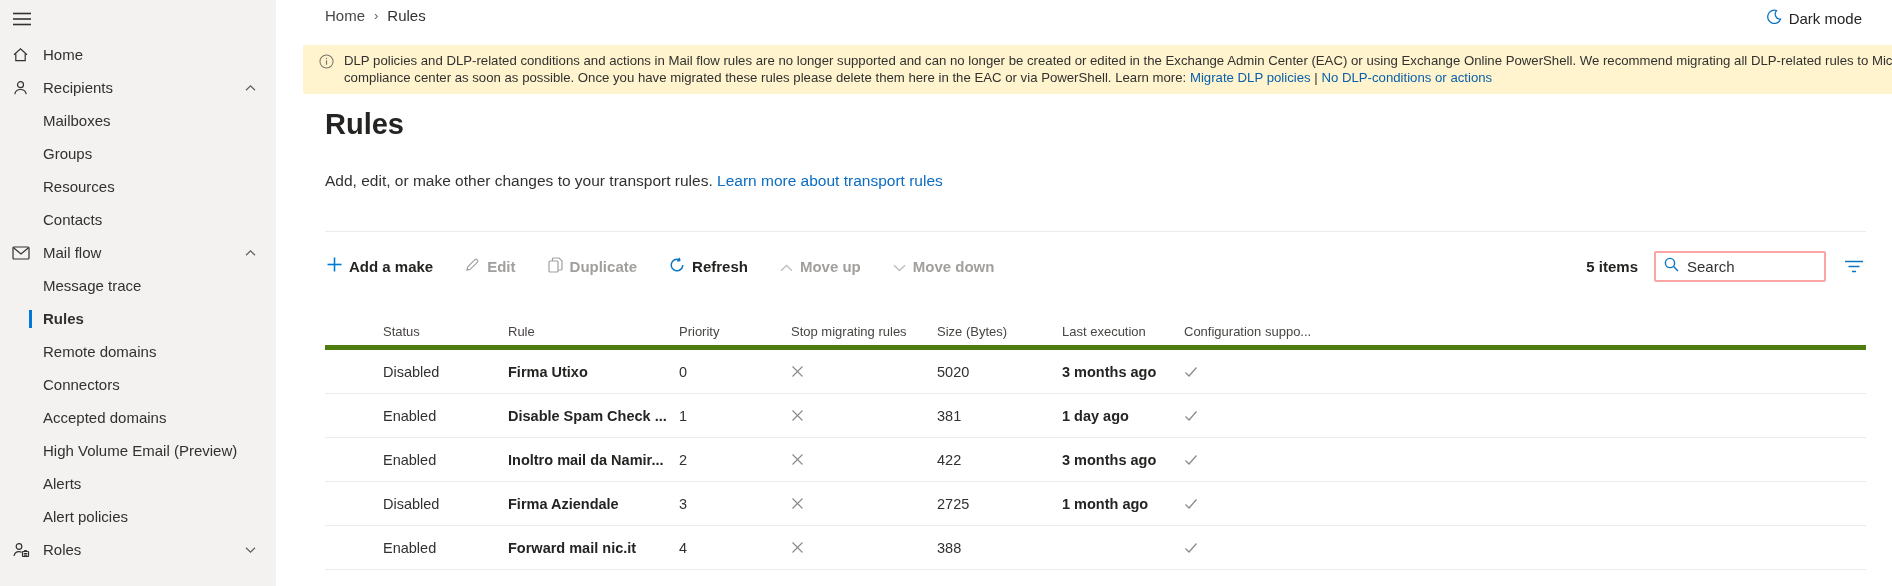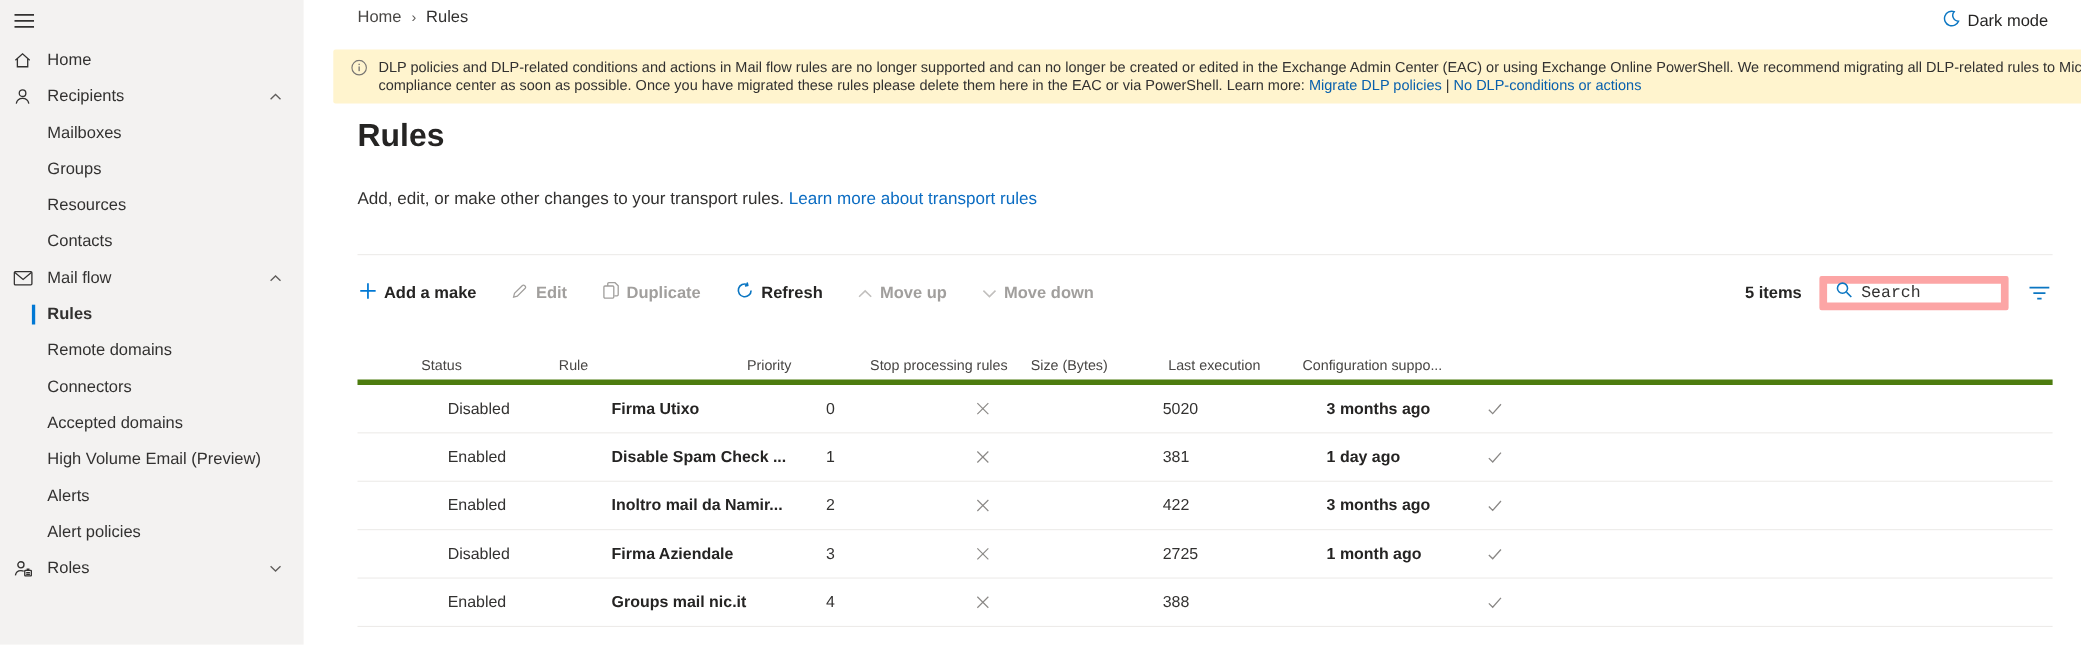--- a/index.html
+++ b/index.html
@@ -39,33 +39,33 @@
   .divider { position:absolute; left:325px; top:231px; width:1541px; height:1px; background:#edebe9; }
 
   
   .toolbar { position:absolute; left:325px; top:248px; width:1541px; height:36px;
     display:flex; align-items:center; }
   .tb-btn { background:none; border:none; display:flex; align-items:center; gap:7px;
     font-family:inherit; font-size:15px; font-weight:600; color:#252423; margin-right:28px; cursor:pointer; padding:4px 2px; }
   .tb-btn.disabled { color:#a19f9d; cursor:default; }
   .tb-right { margin-left:auto; display:flex; align-items:center; gap:16px; }
   .items-count { font-size:15px; font-weight:600; color:#252423; }
-  .searchbox { width:172px; height:31px; border:7px solid #fca5a5; border-radius:2px; background:#fff;
-    display:flex; align-items:center; padding:0 8px; gap:8px;font-family:Liberation Mono, monospace; }
+  .searchbox { width:172px; height:31px; border:2px solid #fca5a5; border-radius:2px; background:#fff;
+    display:flex; align-items:center; padding:0 8px; gap:8px; }
   .searchbox input { border:none; outline:none; width:120px; font-family:inherit; font-size:15px; color:#323130; background:transparent; }
   .searchbox input::placeholder { color:#323130; opacity:1; }
   .filter-btn { background:none; border:none; cursor:pointer; display:flex; padding:2px; }
 
   
   .table { position:absolute; left:325px; top:318px; width:1541px; }
   .trow { display:grid; grid-template-columns:58px 125px 171px 112px 146px 125px 122px 153px 1fr;
     align-items:center; }
   .thead { height:32px; border-bottom:5px solid #4d7c0f; }
   .thead .cell { font-size:13px; color:#484644; }
-  .tbody-row { height:44px; border-bottom:1px solid #edebe9; cursor:pointer;gap:24px; }
+  .tbody-row { height:44px; border-bottom:1px solid #edebe9; cursor:pointer; }
   .cell { font-size:14.5px; color:#323130; white-space:nowrap; overflow:hidden; }
   .cell.rule, .cell.lastexec { font-weight:600; color:#252423; }
   .cell .mark { display:flex; }
 </style>
 </head>
 <body>
 
 <nav class="sidebar">
   <div class="hamburger">
     <svg width="18" height="14" viewBox="0 0 18 14">
@@ -123,20 +123,23 @@
         </svg>
     </span>
     <span class="lbl">Mail flow</span>
     <span class="chev">
       <svg width="11" height="7" viewBox="0 0 11 7" fill="none" stroke="#605e5c" stroke-width="1.2">
           <path d="M1 5.8 5.5 1.4 10 5.8"></path>
         </svg>
     </span>
   </div>
 
+  <div class="nav-item">
+      <span class="lbl">Message trace</span>
+    </div>
   <div class="nav-item selected">
       <span class="lbl">Rules</span>
     </div>
   <div class="nav-item">
       <span class="lbl">Remote domains</span>
     </div>
   <div class="nav-item">
       <span class="lbl">Connectors</span>
     </div>
   <div class="nav-item">
@@ -267,21 +270,21 @@
     </button>
   </div>
 </div>
 
 <div class="table">
   <div class="trow thead">
     <div class="cell"></div>
     <div class="cell">Status</div>
     <div class="cell">Rule</div>
     <div class="cell">Priority</div>
-    <div class="cell">Stop processing rules</div>
+    <div class="cell">Stop migrating rules</div>
     <div class="cell">Size (Bytes)</div>
     <div class="cell">Last execution</div>
     <div class="cell">Configuration suppo...</div>
   </div>
 
   <div class="trow tbody-row">
     <div class="cell"></div>
     <div class="cell status">Disabled</div>
     <div class="cell rule">Firma Utixo</div>
     <div class="cell">0</div>
@@ -376,21 +379,21 @@
             <path d="M1.5 6.5 5 10 12.5 1.5"></path>
           </svg>
         </span>
       </div>
     <div class="cell"></div>
   </div>
 
   <div class="trow tbody-row">
     <div class="cell"></div>
     <div class="cell status">Enabled</div>
-    <div class="cell rule">Groups mail nic.it</div>
+    <div class="cell rule">Forward mail nic.it</div>
     <div class="cell">4</div>
     <div class="cell">
         <span class="mark">
           <svg width="13" height="13" viewBox="0 0 13 13" stroke="#8a8886" stroke-width="1.1">
             <line x1="1.5" y1="1.5" x2="11.5" y2="11.5"></line>
             <line x1="11.5" y1="1.5" x2="1.5" y2="11.5"></line>
           </svg>
         </span>
       </div>
     <div class="cell">388</div>

